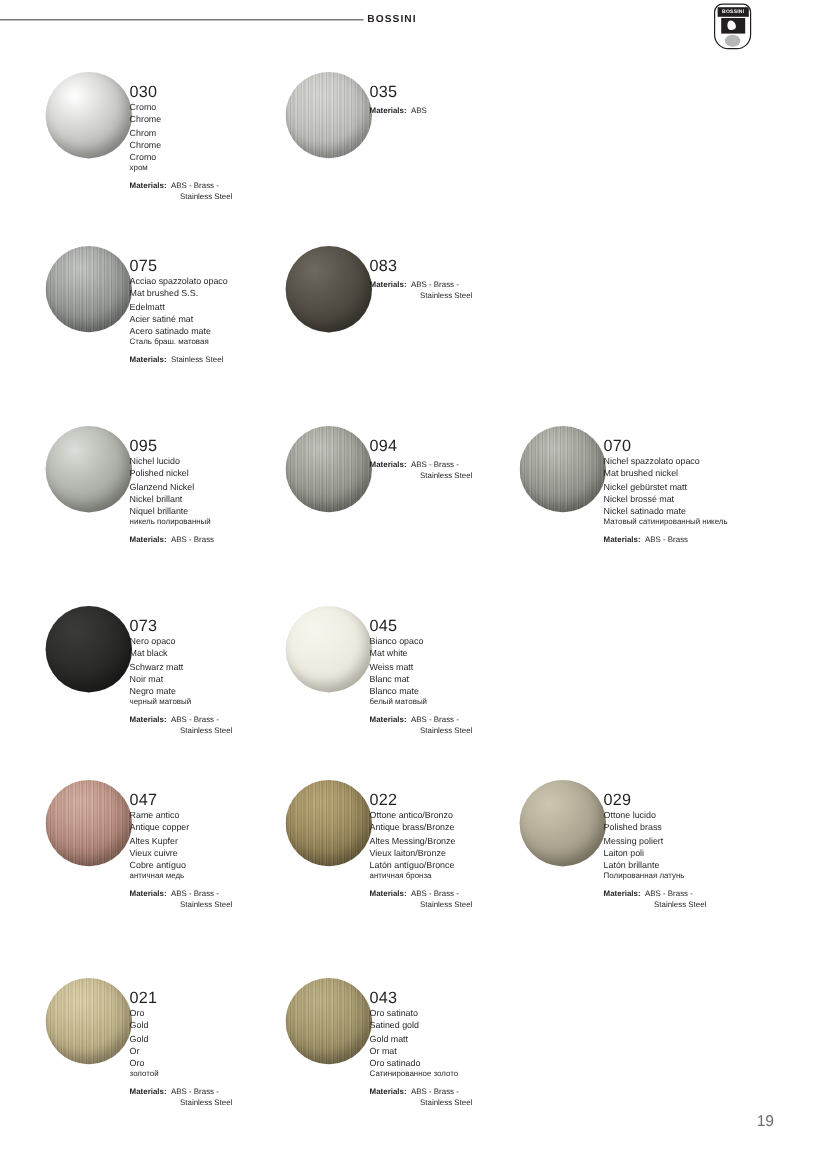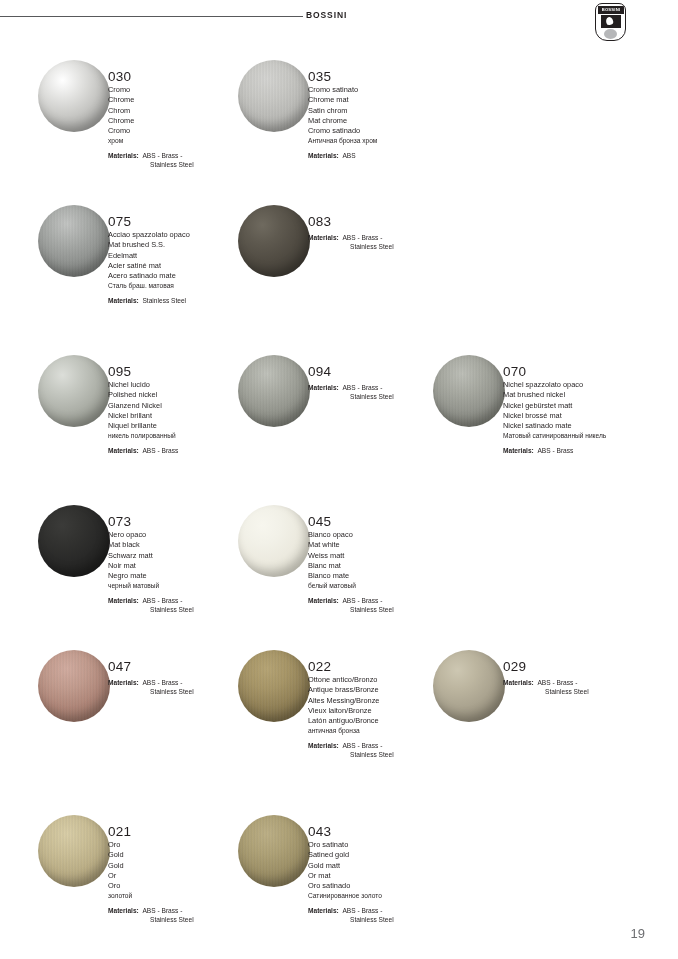--- a/index.html
+++ b/index.html
@@ -189,28 +189,20 @@
               <div>Cromo</div>
               <div class="ru">хром</div>
             </div>
             <div class="materials"><span class="mat-lbl">Materials:</span>&nbsp; <span class="mat-val">ABS - Brass -</span><span class="mat-line2">Stainless Steel</span></div>
           </div>
         </div>
         <div class="cell c1">
           <div class="sphere" style="background: repeating-linear-gradient(90deg, rgba(255, 255, 255, 0.17) 0px, rgba(0, 0, 0, 0.12) 1px, rgba(255, 255, 255, 0.1) 2px, rgba(0, 0, 0, 0.06) 3px), radial-gradient(circle at 40% 26%, rgb(217, 217, 214) 0%, rgb(205, 205, 201) 30%, rgb(189, 189, 185) 58%, rgb(166, 166, 162) 80%, rgb(145, 145, 144) 100%); box-shadow: rgba(0, 0, 0, 0.22) -4px -6px 10px inset;"></div>
           <div class="info">
             <div class="code">035</div>
-            <div class="names">
-              <div>Cromo satinato</div>
-              <div>Chrome mat</div>
-              <div>Satin chrom</div>
-              <div>Mat chrome</div>
-              <div>Cromo satinado</div>
-              <div class="ru">Античная бронза хром</div>
-            </div>
             <div class="materials"><span class="mat-lbl">Materials:</span>&nbsp; <span class="mat-val">ABS</span></div>
           </div>
         </div>
       </div>
       <div class="row" style="position: absolute; top: 145px; height: 130px;">
         <div class="cell c0">
           <div class="sphere" style="background: repeating-linear-gradient(90deg, rgba(255, 255, 255, 0.17) 0px, rgba(0, 0, 0, 0.12) 1px, rgba(255, 255, 255, 0.1) 2px, rgba(0, 0, 0, 0.06) 3px), radial-gradient(circle at 40% 26%, rgb(198, 200, 198) 0%, rgb(169, 172, 169) 30%, rgb(142, 145, 142) 58%, rgb(120, 123, 120) 80%, rgb(100, 103, 100) 100%); box-shadow: rgba(0, 0, 0, 0.22) -4px -6px 10px inset;"></div>
           <div class="info">
             <div class="code">075</div>
             <div class="names">
@@ -301,20 +293,28 @@
             </div>
             <div class="materials"><span class="mat-lbl">Materials:</span>&nbsp; <span class="mat-val">ABS - Brass -</span><span class="mat-line2">Stainless Steel</span></div>
           </div>
         </div>
       </div>
       <div class="row" style="position: absolute; top: 590px; height: 130px;">
         <div class="cell c0">
           <div class="sphere" style="background: repeating-linear-gradient(90deg, rgba(255, 255, 255, 0.17) 0px, rgba(0, 0, 0, 0.12) 1px, rgba(255, 255, 255, 0.1) 2px, rgba(0, 0, 0, 0.06) 3px), radial-gradient(circle at 40% 26%, rgb(214, 173, 160) 0%, rgb(197, 155, 140) 30%, rgb(176, 131, 116) 58%, rgb(156, 114, 99) 80%, rgb(126, 91, 80) 100%); box-shadow: rgba(0, 0, 0, 0.22) -4px -6px 10px inset;"></div>
           <div class="info">
             <div class="code">047</div>
+            <div class="names">
+              <div>Rame antico</div>
+              <div>Antique copper</div>
+              <div>Altes Kupfer</div>
+              <div>Vieux cuivre</div>
+              <div>Cobre antíguo</div>
+              <div class="ru">античная медь</div>
+            </div>
             <div class="materials"><span class="mat-lbl">Materials:</span>&nbsp; <span class="mat-val">ABS - Brass -</span><span class="mat-line2">Stainless Steel</span></div>
           </div>
         </div>
         <div class="cell c1">
           <div class="sphere" style="background: repeating-linear-gradient(90deg, rgba(255, 255, 255, 0.17) 0px, rgba(0, 0, 0, 0.12) 1px, rgba(255, 255, 255, 0.1) 2px, rgba(0, 0, 0, 0.06) 3px), radial-gradient(circle at 40% 26%, rgb(184, 165, 113) 0%, rgb(168, 149, 98) 30%, rgb(143, 125, 79) 58%, rgb(122, 106, 65) 80%, rgb(95, 82, 50) 100%); box-shadow: rgba(0, 0, 0, 0.22) -4px -6px 10px inset;"></div>
           <div class="info">
             <div class="code">022</div>
             <div class="names">
               <div>Ottone antico/Bronzo</div>
               <div>Antique brass/Bronze</div>
@@ -323,20 +323,28 @@
               <div>Latón antíguo/Bronce</div>
               <div class="ru">античная бронза</div>
             </div>
             <div class="materials"><span class="mat-lbl">Materials:</span>&nbsp; <span class="mat-val">ABS - Brass -</span><span class="mat-line2">Stainless Steel</span></div>
           </div>
         </div>
         <div class="cell c2">
           <div class="sphere" style="background: radial-gradient(circle at 34% 28%, rgb(205, 199, 178) 0%, rgb(189, 182, 160) 26%, rgb(171, 164, 144) 52%, rgb(150, 143, 124) 76%, rgb(125, 119, 104) 100%); box-shadow: rgba(0, 0, 0, 0.22) -4px -6px 10px inset;"></div>
           <div class="info">
             <div class="code">029</div>
+            <div class="names">
+              <div>Ottone lucido</div>
+              <div>Polished brass</div>
+              <div>Messing poliert</div>
+              <div>Laiton poli</div>
+              <div>Latón brillante</div>
+              <div class="ru">Полированная латунь</div>
+            </div>
             <div class="materials"><span class="mat-lbl">Materials:</span>&nbsp; <span class="mat-val">ABS - Brass -</span><span class="mat-line2">Stainless Steel</span></div>
           </div>
         </div>
       </div>
       <div class="row" style="position: absolute; top: 755px; height: 130px;">
         <div class="cell c0">
           <div class="sphere" style="background: repeating-linear-gradient(90deg, rgba(255, 255, 255, 0.17) 0px, rgba(0, 0, 0, 0.12) 1px, rgba(255, 255, 255, 0.1) 2px, rgba(0, 0, 0, 0.06) 3px), radial-gradient(circle at 40% 26%, rgb(222, 210, 168) 0%, rgb(207, 194, 150) 30%, rgb(189, 175, 131) 58%, rgb(166, 152, 112) 80%, rgb(135, 122, 88) 100%); box-shadow: rgba(0, 0, 0, 0.22) -4px -6px 10px inset;"></div>
           <div class="info">
             <div class="code">021</div>
             <div class="names">

